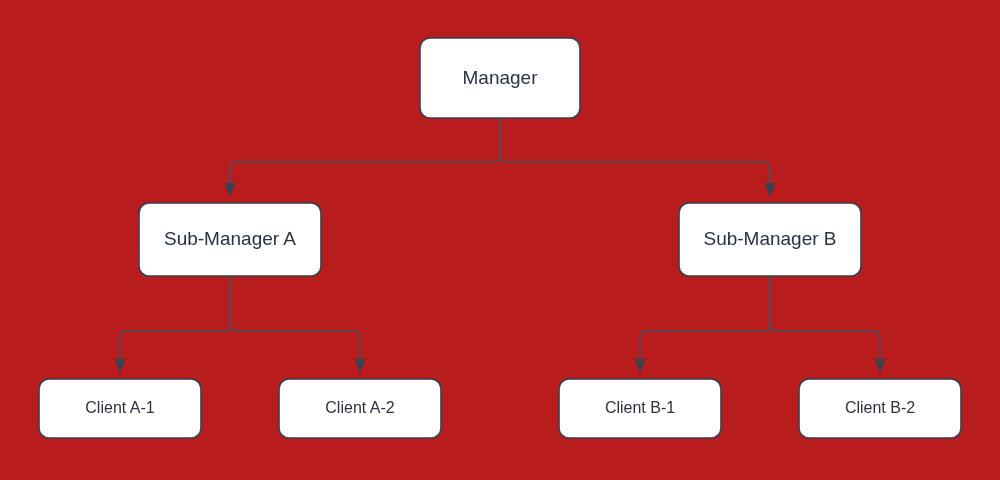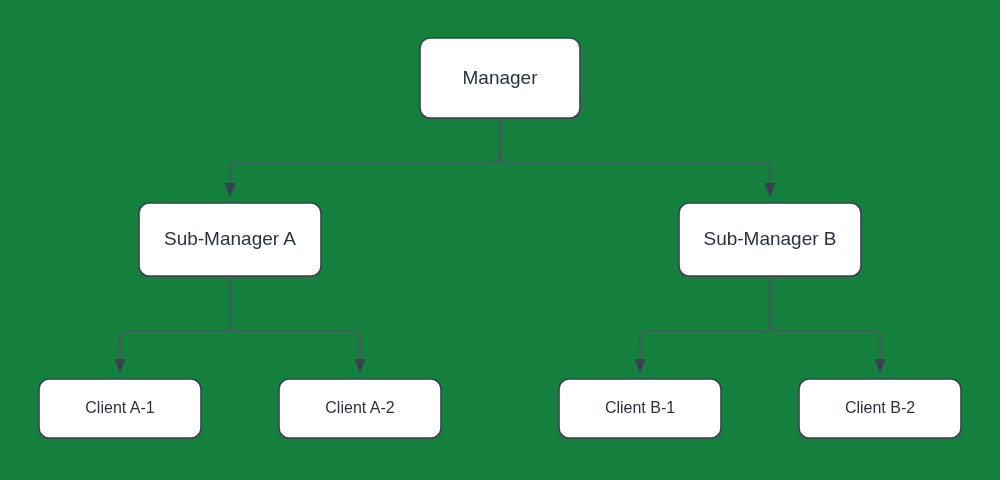--- a/index.html
+++ b/index.html
@@ -10,21 +10,21 @@
   body {
     width: 1000px;
     height: 480px;
     font-family: "Liberation Sans", sans-serif;
     overflow: hidden;
   }
   #diagram-root {
     position: relative;
     width: 1000px;
     height: 480px;
-    background: #15803d;
+    background: #b91c1c;
   }
   svg.canvas {
     display: block;
     width: 1000px;
     height: 480px;
   }
   .node-box {
     fill: #ffffff;
     stroke: #39404f;
     stroke-width: 1.6;

